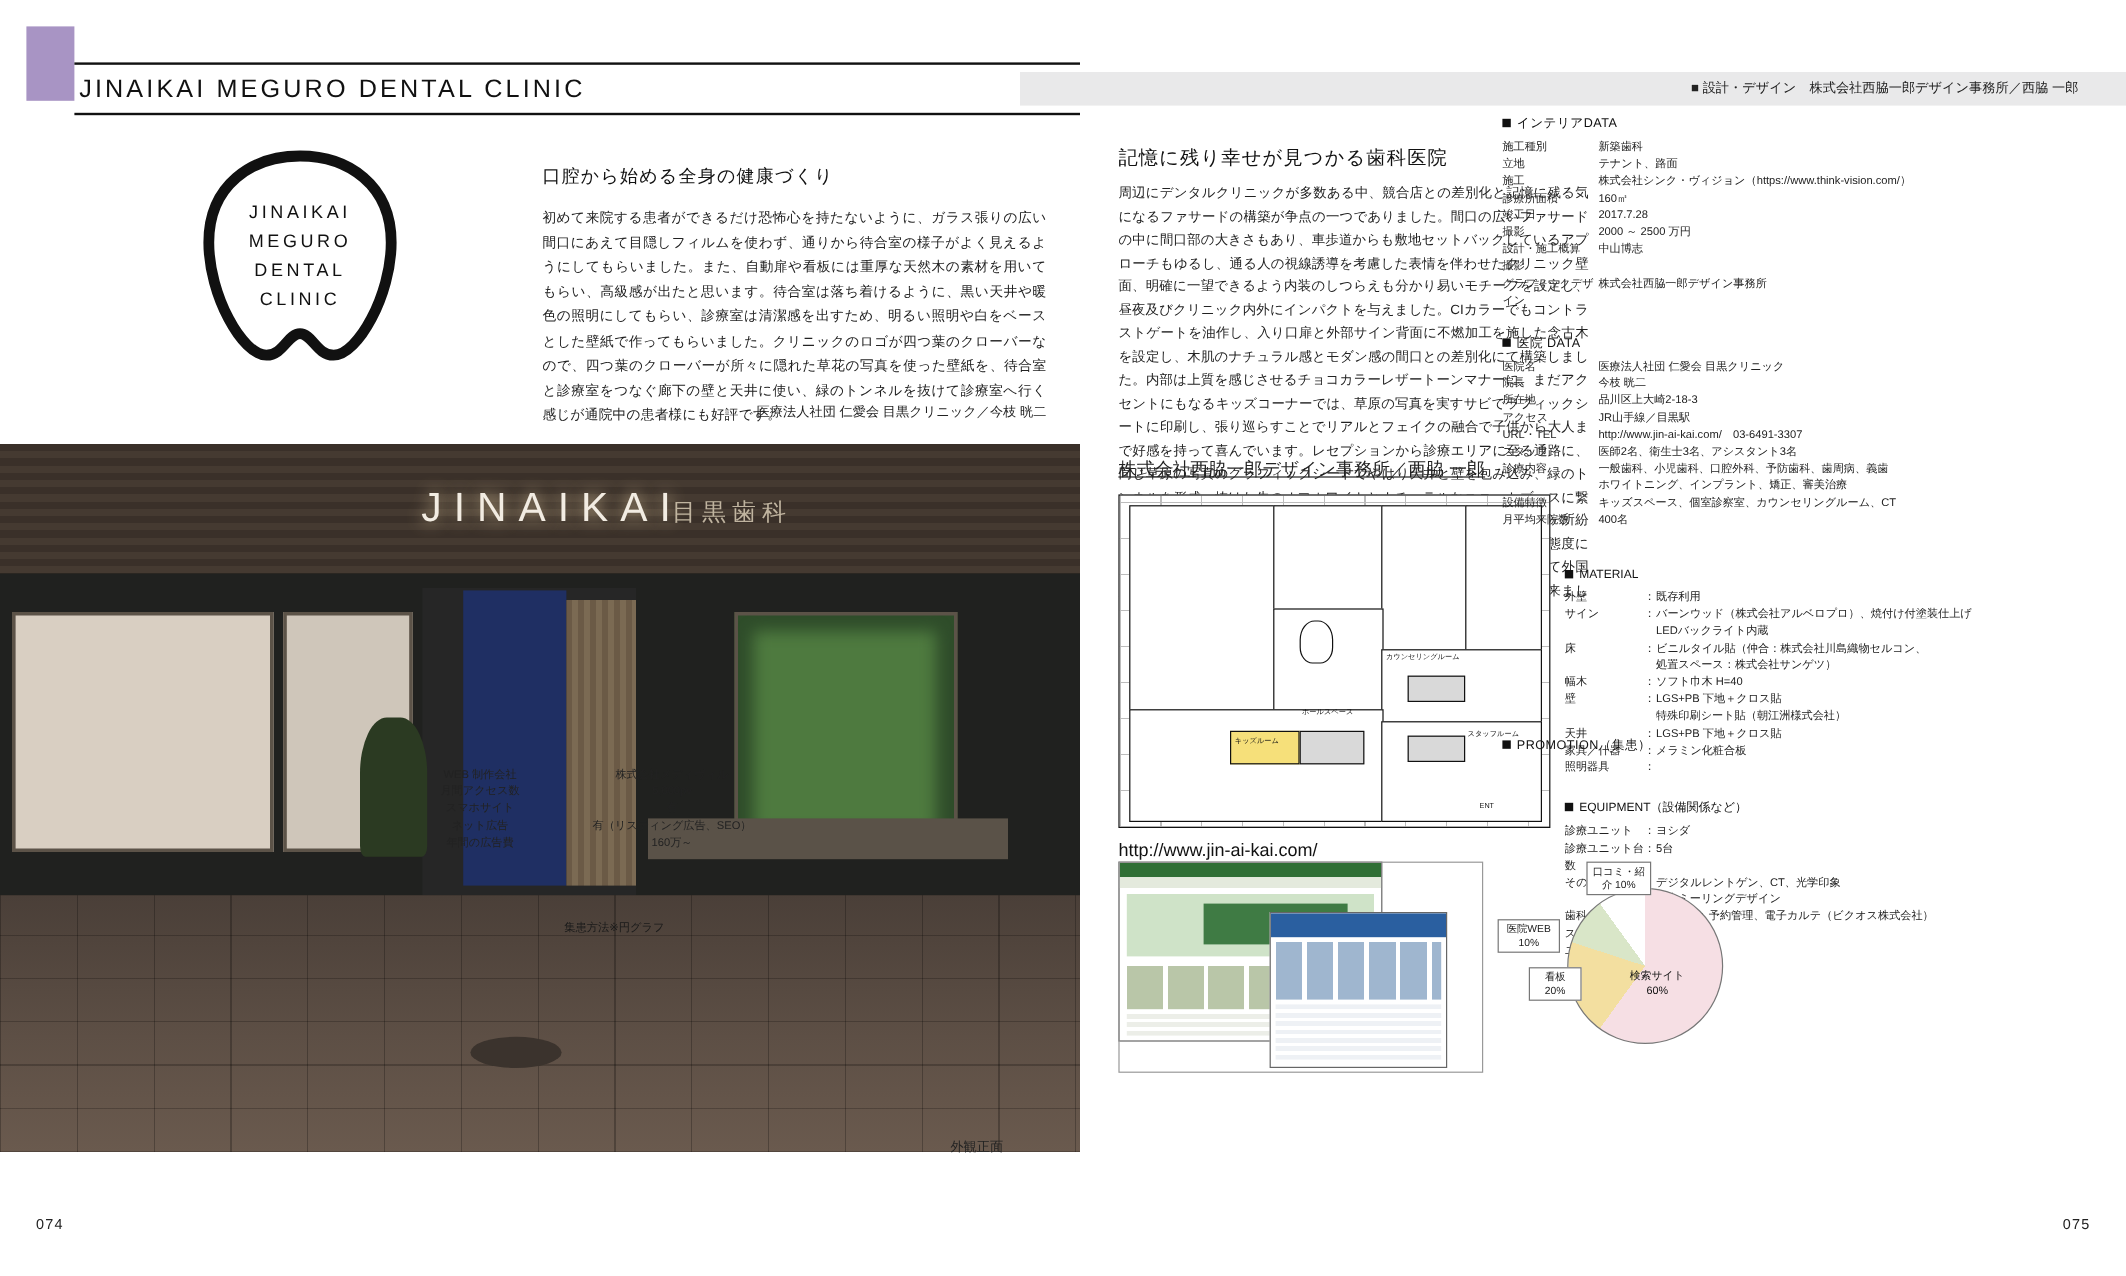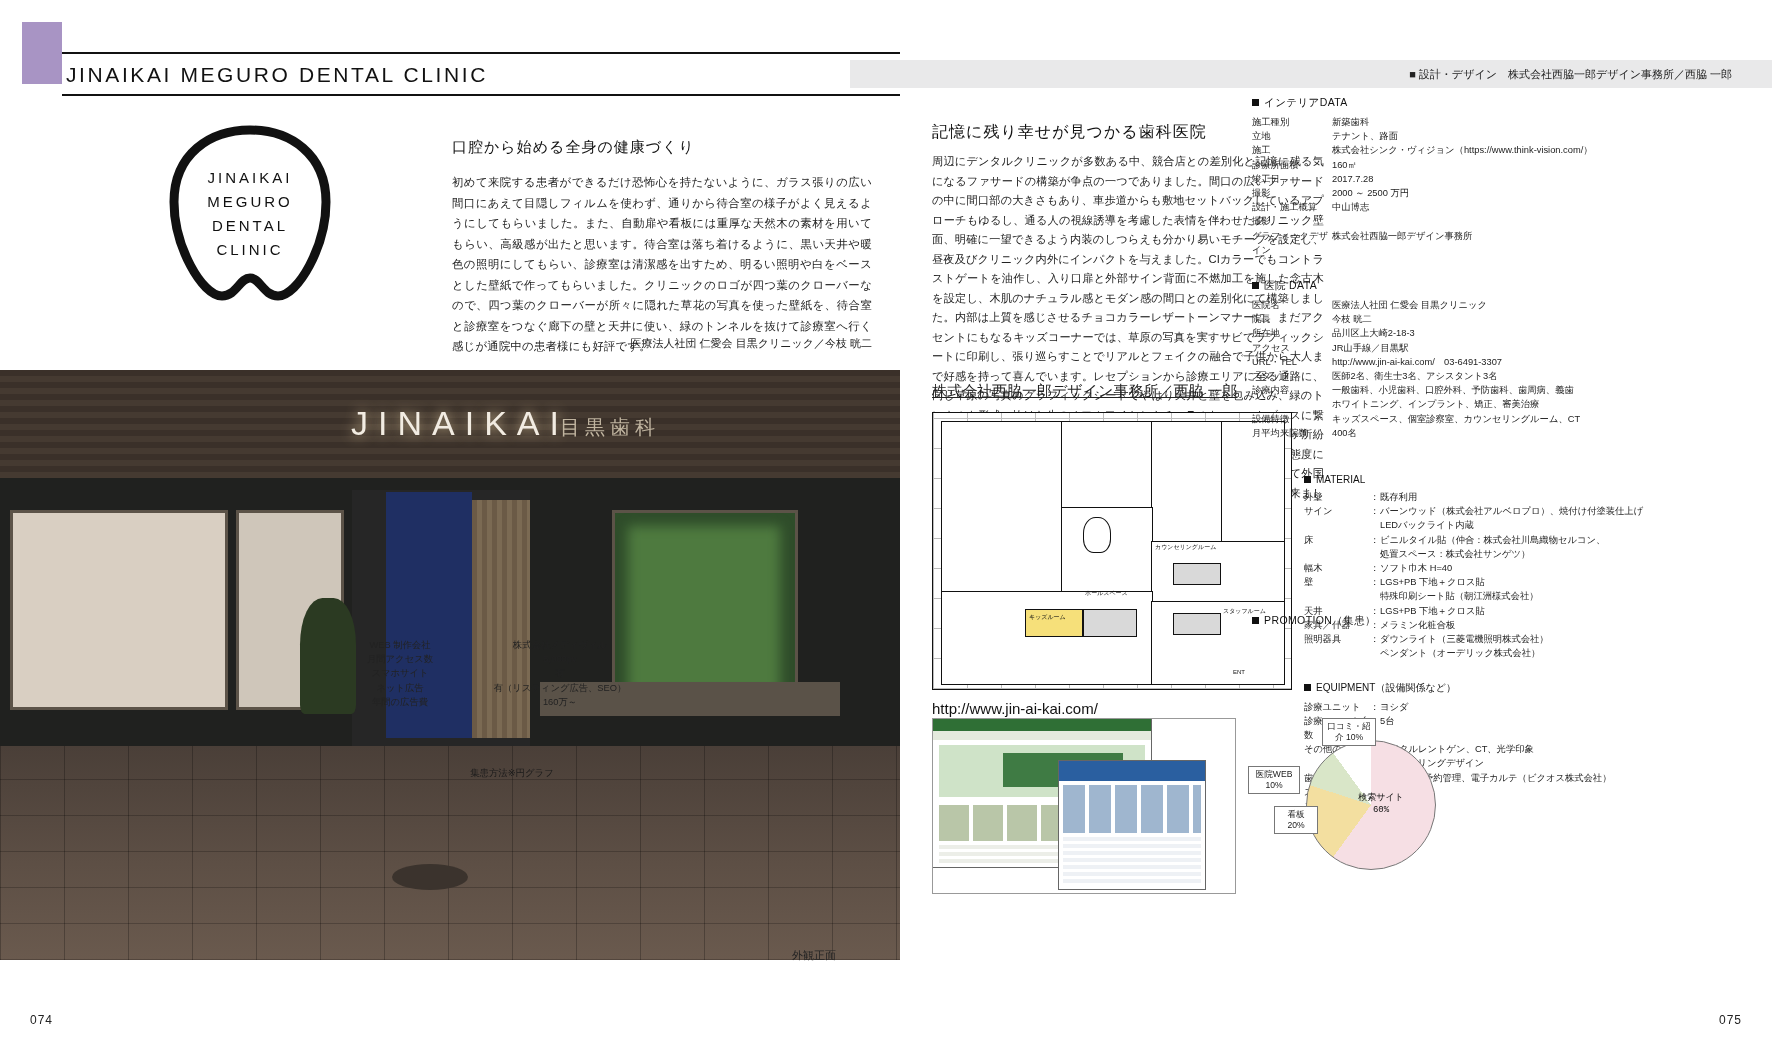--- a/index.html
+++ b/index.html
@@ -377,22 +377,20 @@
             <div class="v">LGS+PB 下地＋クロス貼</div>
           </div>
         <div class="rowb">
             <div class="k">家具／什器</div>
             <div class="c">：</div>
             <div class="v">メラミン化粧合板</div>
           </div>
         <div class="rowb">
             <div class="k">照明器具</div>
             <div class="c">：</div>
-            <div class="v" style="white-space:pre-line">ダウンライト（三菱電機照明株式会社）
-ペンダント（オーデリック株式会社）</div>
           </div>
       </div>
 
       <div class="blk" style="margin-top:20px;margin-left:52px;">
         <div class="sub-title">
           <span class="sq"></span><span>EQUIPMENT（設備関係など）</span>
         </div>
         <div class="rowb">
             <div class="k">診療ユニット</div>
             <div class="c">：</div>
@@ -447,21 +445,21 @@
         </div>
       <div class="row">
           <div class="k" style="width:96px;flex:0 0 96px;">年間の広告費</div>
           <div class="v">160万～</div>
         </div>
       <div style="margin-top:58px;font-size:9.4px;">集患方法※円グラフ</div>
     </div>
 
     <div class="pie-wrap">
       <div class="pie" id="pie-slices" style="background: conic-gradient(rgb(246, 223, 228) 0deg, rgb(246, 223, 228) 216deg, rgb(243, 223, 160) 216deg, rgb(243, 223, 160) 288deg, rgb(217, 230, 200) 288deg, rgb(217, 230, 200) 324deg, rgb(255, 255, 255) 324deg, rgb(255, 255, 255) 360deg);"></div>
-      <div class="pie-lbl" style="left:104px;top:74px;width:58px;font-family:Liberation Mono, monospace;">検索サイト
+      <div class="pie-lbl" style="left:104px;top:89px;width:58px;">検索サイト
 60%</div>
       <div class="pie-box" style="left:14px;top:88px;width:44px;margin-left:12px;">看板
 20%</div>
       <div class="pie-box" style="left:0px;top:48px;width:52px;">医院WEB
 10%</div>
       <div class="pie-box" style="left:74px;top:0px;width:54px;">口コミ・紹介
 10%</div>
     </div>
 
     <div class="folio-right">075</div>

